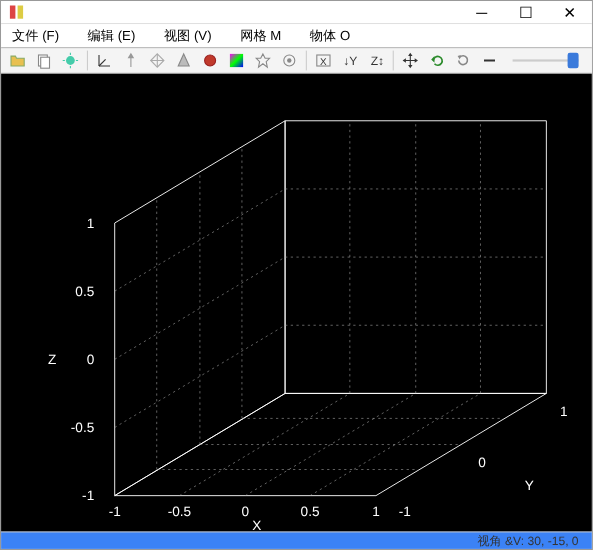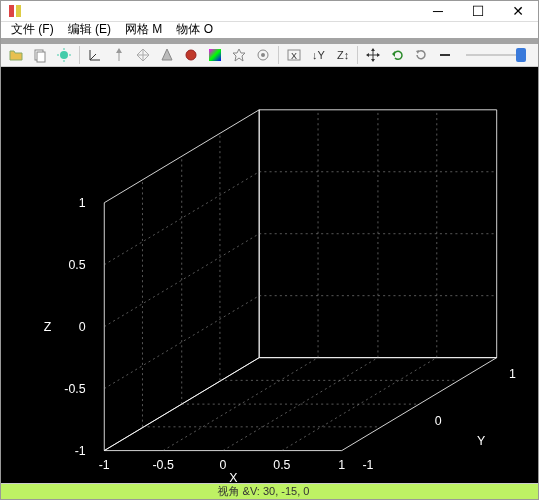--- a/index.html
+++ b/index.html
@@ -3,30 +3,30 @@
 <meta charset="utf-8">
 <style>
 * { margin: 0; padding: 0; box-sizing: border-box; }
 body { font-family: "Microsoft YaHei", Arial, sans-serif; font-size: 12px; background: #f0f0f0; width: 539px; height: 500px; overflow: hidden; }
 .window { width: 539px; height: 500px; background: #fff; border: 1px solid #999; display: flex; flex-direction: column; }
 .titlebar { height: 28px; background: #fff; display: flex; align-items: center; padding: 0 0 0 6px; border-bottom: 1px solid #ddd; }
 .app-icon { width: 16px; height: 16px; margin-right: 6px; }
 .title-text { flex: 1; font-size: 12px; }
 .win-btns { display: flex; height: 100%; }
 .win-btn { width: 40px; height: 100%; display: flex; align-items: center; justify-content: center; font-size: 14px; cursor: pointer; }
-.menubar { height: 22px; background: #fff; display: flex; align-items: center; padding: 0 6px; gap: 6px; border-bottom: 6px solid #a3a3a3; }
+.menubar { height: 22px; background: #fff; display: flex; align-items: center; padding: 0 6px; gap: 18px; border-bottom: 1px solid #a3a3a3; }
 .menu-item { font-size: 12px; cursor: pointer; padding: 2px 4px; }
 .toolbar { height: 28px; background: #f4f4f4; display: flex; align-items: center; padding: 0 4px; gap: 2px; border-bottom: 1px solid #ccc; }
 .tool-btn { width: 22px; height: 22px; display: flex; align-items: center; justify-content: center; cursor: pointer; border: 1px solid transparent; }
 .tool-sep { width: 1px; height: 18px; background: #ccc; margin: 0 2px; }
 .slider-area { flex: 1; display: flex; align-items: center; padding: 0 8px; }
 .slider-line { flex: 1; height: 2px; background: #ccc; position: relative; }
 .slider-thumb { position: absolute; right: 0; top: -6px; width: 10px; height: 14px; background: #3a7adb; border-radius: 2px; }
 .plot-area { flex: 1; background: #000; position: relative; }
-.statusbar { height: 20px; background: #bef264; border-top: 1px solid #ccc; display: flex; align-items: center; padding-right: 12px; justify-content: center; font-size: 11px; color: #333; }
+.statusbar { height: 20px; background: #3b82f6; border-top: 1px solid #ccc; display: flex; align-items: center; padding-right: 12px; justify-content: flex-end; font-size: 11px; color: #333; }
 </style>
 </head>
 <body>
 
 <div class="window">
 
   <div class="titlebar">
     <span class="app-icon">
       <svg width="16" height="16">
           <rect x="2" y="2" width="5" height="12" fill="#d44"></rect>
@@ -37,20 +37,21 @@
     <div class="win-btns">
       <div class="win-btn">─</div>
       <div class="win-btn">☐</div>
       <div class="win-btn close">✕</div>
     </div>
   </div>
 
   <div class="menubar">
     <span class="menu-item">文件 (F)</span>
     <span class="menu-item">编辑 (E)</span>
+    <span class="menu-item">视图 (V)</span>
     <span class="menu-item">网格 M</span>
     <span class="menu-item">物体 O</span>
   </div>
 
   <div class="toolbar">
     <div class="tool-btn">
         <svg width="16" height="16">
           <path d="M2 4h4l1 2h7v7H2z" fill="#e8c050" stroke="#8a6"></path>
         </svg>
       </div>

